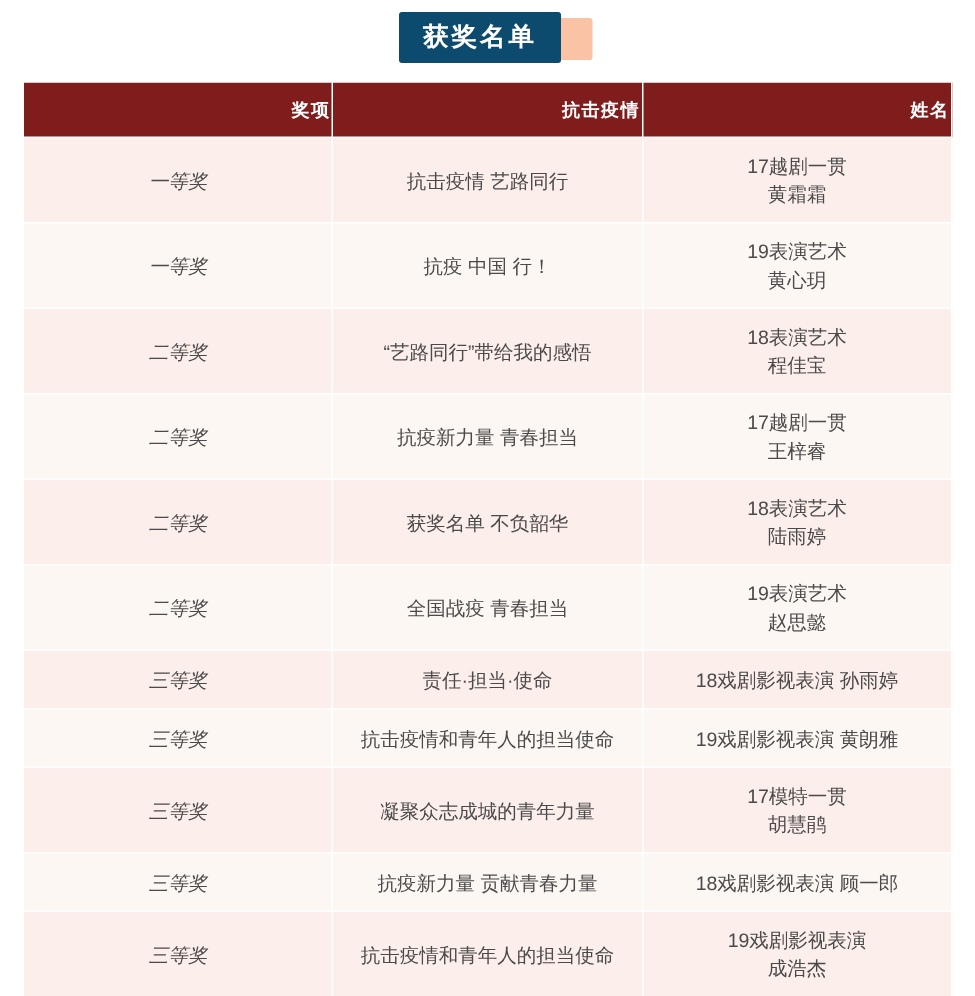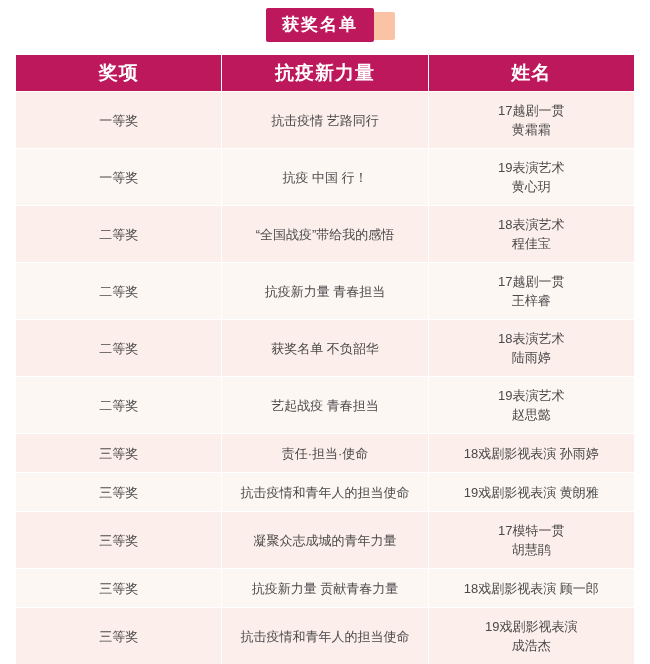--- a/index.html
+++ b/index.html
@@ -33,114 +33,115 @@
     transform: translateX(-50%);
     margin-left: 10px;
     top: 12px;
     width: 120px;
     height: 28px;
     background: #fbc3a6;
     border-radius: 2px;
   }
   .title-box {
     position: relative;
-    background: #be185d;
+    background: #0c4a6e;
     color: #ffffff;
     font-size: 17px;
     font-weight: bold;
     letter-spacing: 2px;
     padding: 5px 16px 6px 16px;
     border-radius: 2px;
     z-index: 2;
     margin-left: -10px;
   }
   table.award-table {
     border-collapse: collapse;
     width: 620px;
     margin: 4px auto 0 auto;
     table-layout: fixed;
   }
   table.award-table th {
-    background: #be185d;
+    background: #7f1d1d;
     color: #ffffff;
-    font-size: 19px;
+    font-size: 12px;
     font-weight: bold;
     height: 34px;
     border: 1px solid #ffffff;
     letter-spacing: 1px;
+    text-align: right;
   }
   table.award-table td {
     border: 1px solid #ffffff;
     text-align: center;
     font-size: 13px;
     color: #4a4a4a;
     line-height: 19px;
     padding: 6px 4px;
   }
   tr.row-odd td { background: #fceeea; }
   tr.row-even td { background: #fdf7f4; }
-  td.col-award { width: 112px; }
+  td.col-award { width: 112px; font-style: italic; }
   td.col-work { width: 320px; }
   td.col-name { width: 188px; }
   .two-line { white-space: pre-line; }
   .tall td { height: 44px; }
   .short td { height: 26px; padding: 3px 4px; }
 </style>
 </head>
 <body>
 
 <div class="page">
 
   <div class="title-wrap">
     <div class="title-shadow"></div>
     <div class="title-box">获奖名单</div>
   </div>
 
   <table class="award-table">
     <thead>
       <tr>
         <th>奖项</th>
-        <th>抗疫新力量</th>
+        <th>抗击疫情</th>
         <th>姓名</th>
       </tr>
     </thead>
     <tbody id="table-body">
         <tr class="row-odd tall">
           <td class="col-award">一等奖</td>
           <td class="col-work">抗击疫情 艺路同行</td>
           <td class="col-name two-line">17越剧一贯
 黄霜霜</td>
         </tr>
         <tr class="row-even tall">
           <td class="col-award">一等奖</td>
           <td class="col-work">抗疫  中国 行！</td>
           <td class="col-name two-line">19表演艺术
 黄心玥</td>
         </tr>
         <tr class="row-odd tall">
           <td class="col-award">二等奖</td>
-          <td class="col-work">“全国战疫”带给我的感悟</td>
+          <td class="col-work">“艺路同行”带给我的感悟</td>
           <td class="col-name two-line">18表演艺术
 程佳宝</td>
         </tr>
         <tr class="row-even tall">
           <td class="col-award">二等奖</td>
           <td class="col-work">抗疫新力量  青春担当</td>
           <td class="col-name two-line">17越剧一贯
 王梓睿</td>
         </tr>
         <tr class="row-odd tall">
           <td class="col-award">二等奖</td>
           <td class="col-work">获奖名单      不负韶华</td>
           <td class="col-name two-line">18表演艺术
 陆雨婷</td>
         </tr>
         <tr class="row-even tall">
           <td class="col-award">二等奖</td>
-          <td class="col-work">艺起战疫  青春担当</td>
+          <td class="col-work">全国战疫  青春担当</td>
           <td class="col-name two-line">19表演艺术
 赵思懿</td>
         </tr>
         <tr class="row-odd short">
           <td class="col-award">三等奖</td>
           <td class="col-work">责任·担当·使命</td>
           <td class="col-name two-line">18戏剧影视表演  孙雨婷</td>
         </tr>
         <tr class="row-even short">
           <td class="col-award">三等奖</td>

